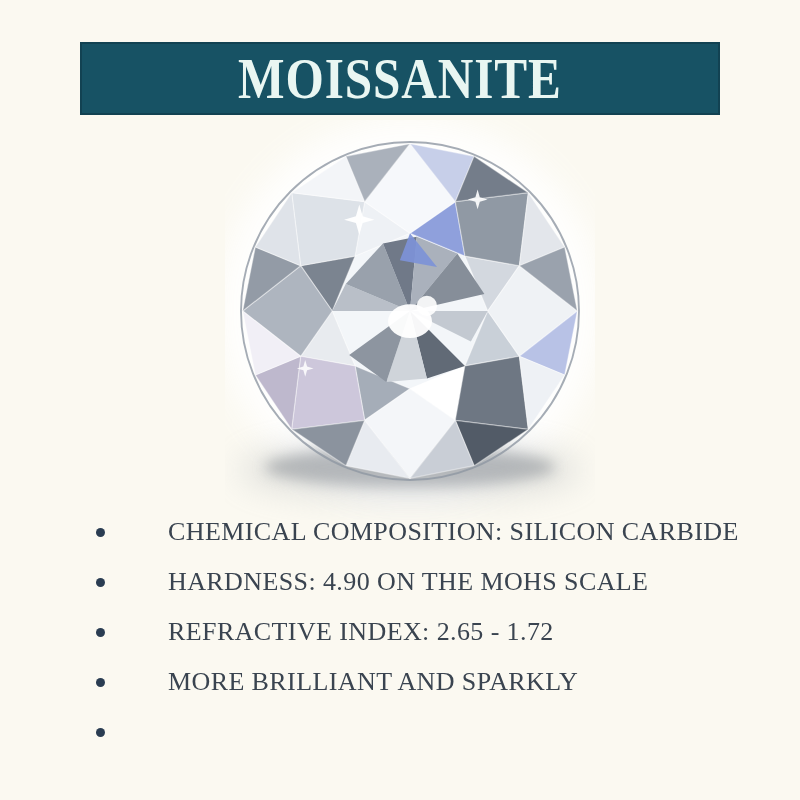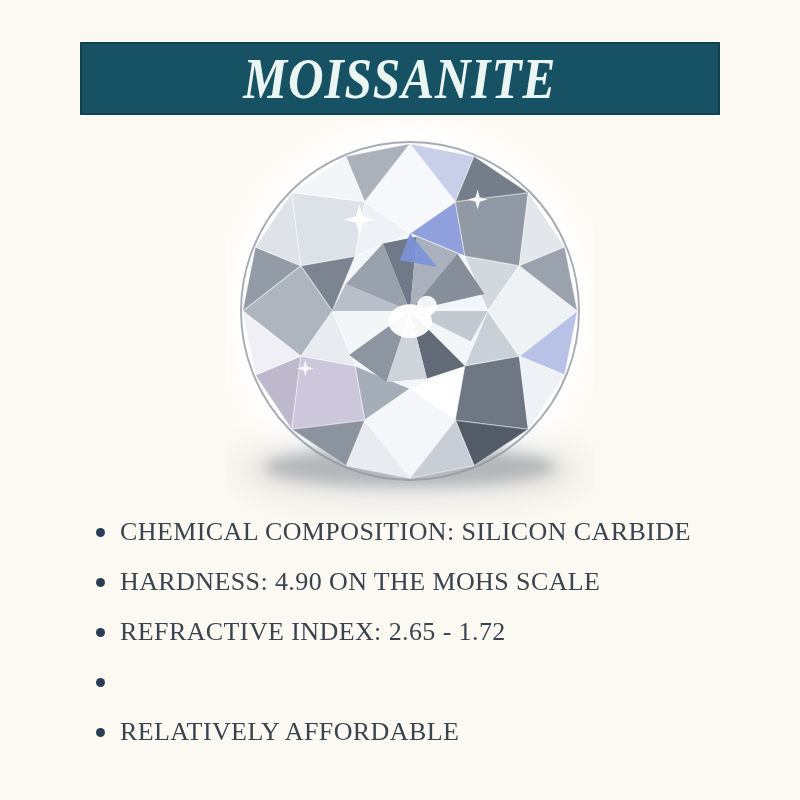--- a/index.html
+++ b/index.html
@@ -23,21 +23,20 @@
     position: absolute;
     left: 80px;
     top: 42px;
     width: 640px;
     height: 73px;
     background: var(--banner-bg, #175264);
     box-shadow: inset 0 0 0 2px rgba(8, 38, 50, 0.35);
     display: flex;
     align-items: center;
     justify-content: center;
-    font-style: italic;
   }
   .banner h1 {
     margin: 0;
     font-size: 56px;
     font-weight: bold;
     letter-spacing: 1px;
     color: var(--banner-text, #e9f6f2);
     transform: scaleX(0.88);
     white-space: nowrap;
   }
@@ -76,20 +75,21 @@
     height: 9px;
     border-radius: 50%;
     background: var(--bullet-color, #2a3d52);
     margin-right: 15px;
   }
   .facts .fact-text {
     font-size: 26px;
     letter-spacing: 0.4px;
     color: var(--fact-color, #3a4450);
     white-space: nowrap;
+    margin-left: 48px;
   }
 </style>
 </head>
 <body>
 
 <div class="canvas">
 
   <header class="banner">
     <h1>MOISSANITE</h1>
   </header>
@@ -183,20 +183,20 @@
     <li>
       <span class="dot"></span>
       <span class="fact-text">HARDNESS: 4.90 ON THE MOHS SCALE</span>
     </li>
     <li>
       <span class="dot"></span>
       <span class="fact-text">REFRACTIVE INDEX: 2.65 - 1.72</span>
     </li>
     <li>
       <span class="dot"></span>
-    </li>
-    <li>
-      <span class="dot"></span>
-      <span class="fact-text">RELATIVELY AFFORDABLE</span>
+      <span class="fact-text">MORE BRILLIANT AND SPARKLY</span>
+    </li>
+    <li>
+      <span class="dot"></span>
     </li>
   </ul>
 
 </div>
 
 </body></html>

